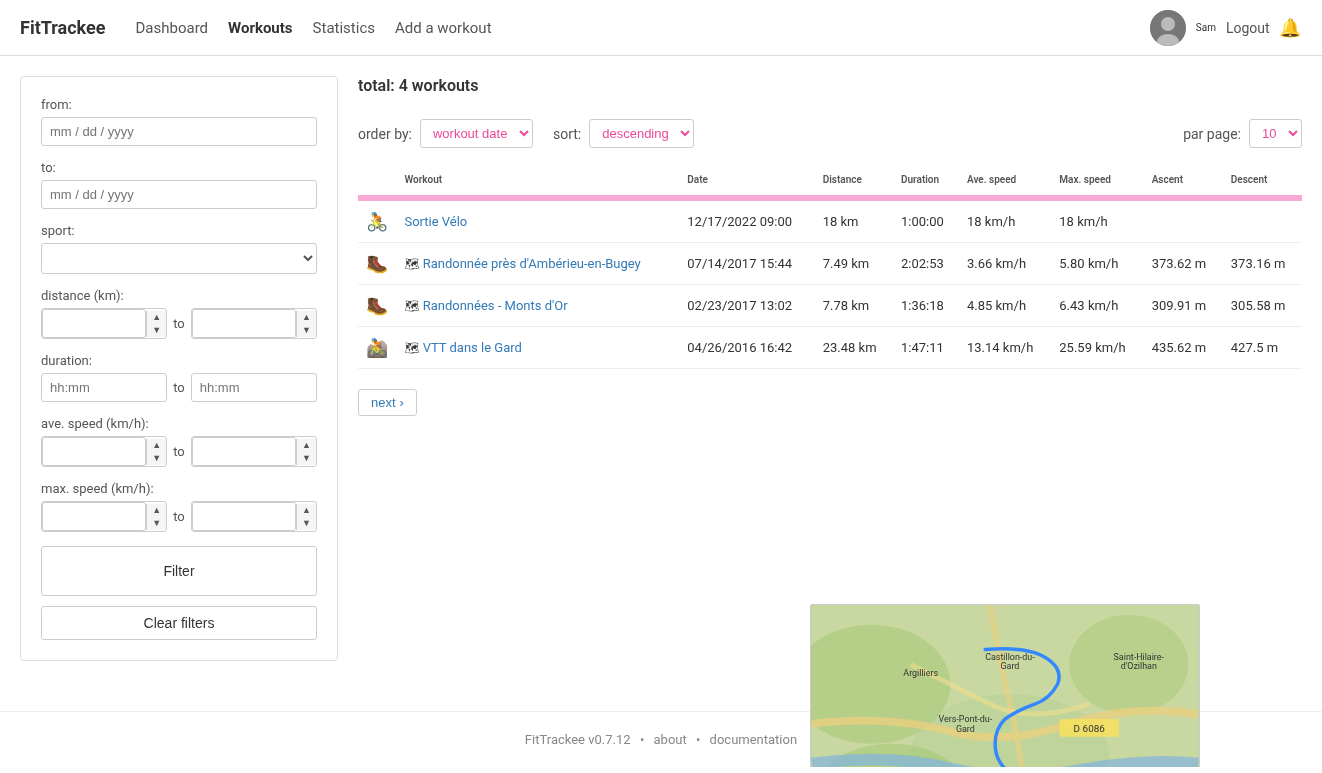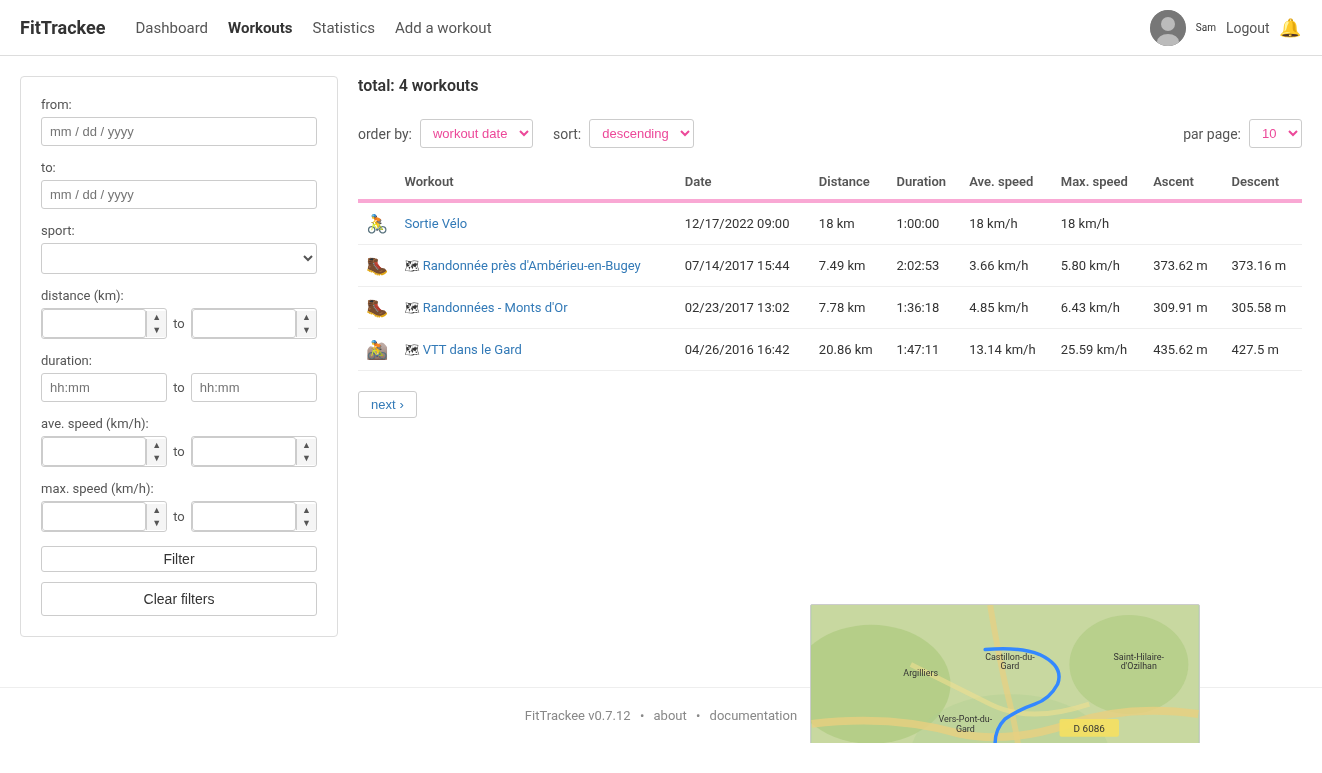--- a/index.html
+++ b/index.html
@@ -58,21 +58,21 @@
     }
     .spin-btn {
       background: #f5f5f5; border: none; cursor: pointer;
       font-size: 9px; line-height: 1; padding: 2px 5px; color: #555;
     }
     .hhmm-input {
       flex: 1; border: 1px solid #ccc; border-radius: 3px;
       padding: 6px 8px; font-size: 13px; color: #aaa; background: #fff;
     }
     .btn-filter {
-      width: 100%; padding: 4px; border: 1px solid #ccc; border-radius: 3px;
+      width: 100%; padding: 16px; border: 1px solid #ccc; border-radius: 3px;
       background: #fff; font-size: 14px; cursor: pointer; color: #333;
       margin-bottom: 10px;
     }
     .btn-clear {
       width: 100%; padding: 8px; border: 1px solid #ccc; border-radius: 3px;
       background: #fff; font-size: 14px; cursor: pointer; color: #333;
     }
 
     
     .content { flex: 1; }
@@ -86,22 +86,22 @@
     .control-group label { color: #555; }
     .control-group select {
       border: 1px solid #ccc; border-radius: 3px; padding: 5px 8px;
       font-size: 13px; background: #fff; color: #ec4899;
     }
     .par-page { margin-left: auto; }
 
     
     .workouts-table { width: 100%; border-collapse: collapse; }
     .workouts-table th {
-      padding: 10px 8px; text-align: left; font-size: 13px; font-weight: 600;
-      color: #555; border-bottom: 4px solid #f9a8d4;
+      padding: 10px 8px; text-align: left; font-size: 10px; font-weight: 600;
+      color: #555; border-bottom: 6px solid #f9a8d4;
     }
     .workouts-table td {
       padding: 10px 8px; font-size: 13px; color: #333;
       border-bottom: 1px solid #eee; vertical-align: middle;
     }
     .workout-link { color: #337ab7; text-decoration: none; }
     .icon-cell { width: 36px; text-align: center; }
 
     
     .map-popup {
@@ -322,21 +322,21 @@
               <td>1:36:18</td>
               <td>4.85 km/h</td>
               <td>6.43 km/h</td>
               <td>309.91 m</td>
               <td>305.58 m</td>
             </tr>
             <tr>
               <td class="icon-cell"><span style="font-size:18px;color:#b87333" title="mtb">🚵</span></td>
               <td><span style="font-size: 12px;">🗺 </span><a href="#" class="workout-link">VTT dans le Gard</a></td>
               <td>04/26/2016 16:42</td>
-              <td>20.86 km</td>
+              <td>23.48 km</td>
               <td>1:47:11</td>
               <td>13.14 km/h</td>
               <td>25.59 km/h</td>
               <td>435.62 m</td>
               <td>427.5 m</td>
             </tr>
           </tbody>
       </table>
 
       <div class="map-popup">

